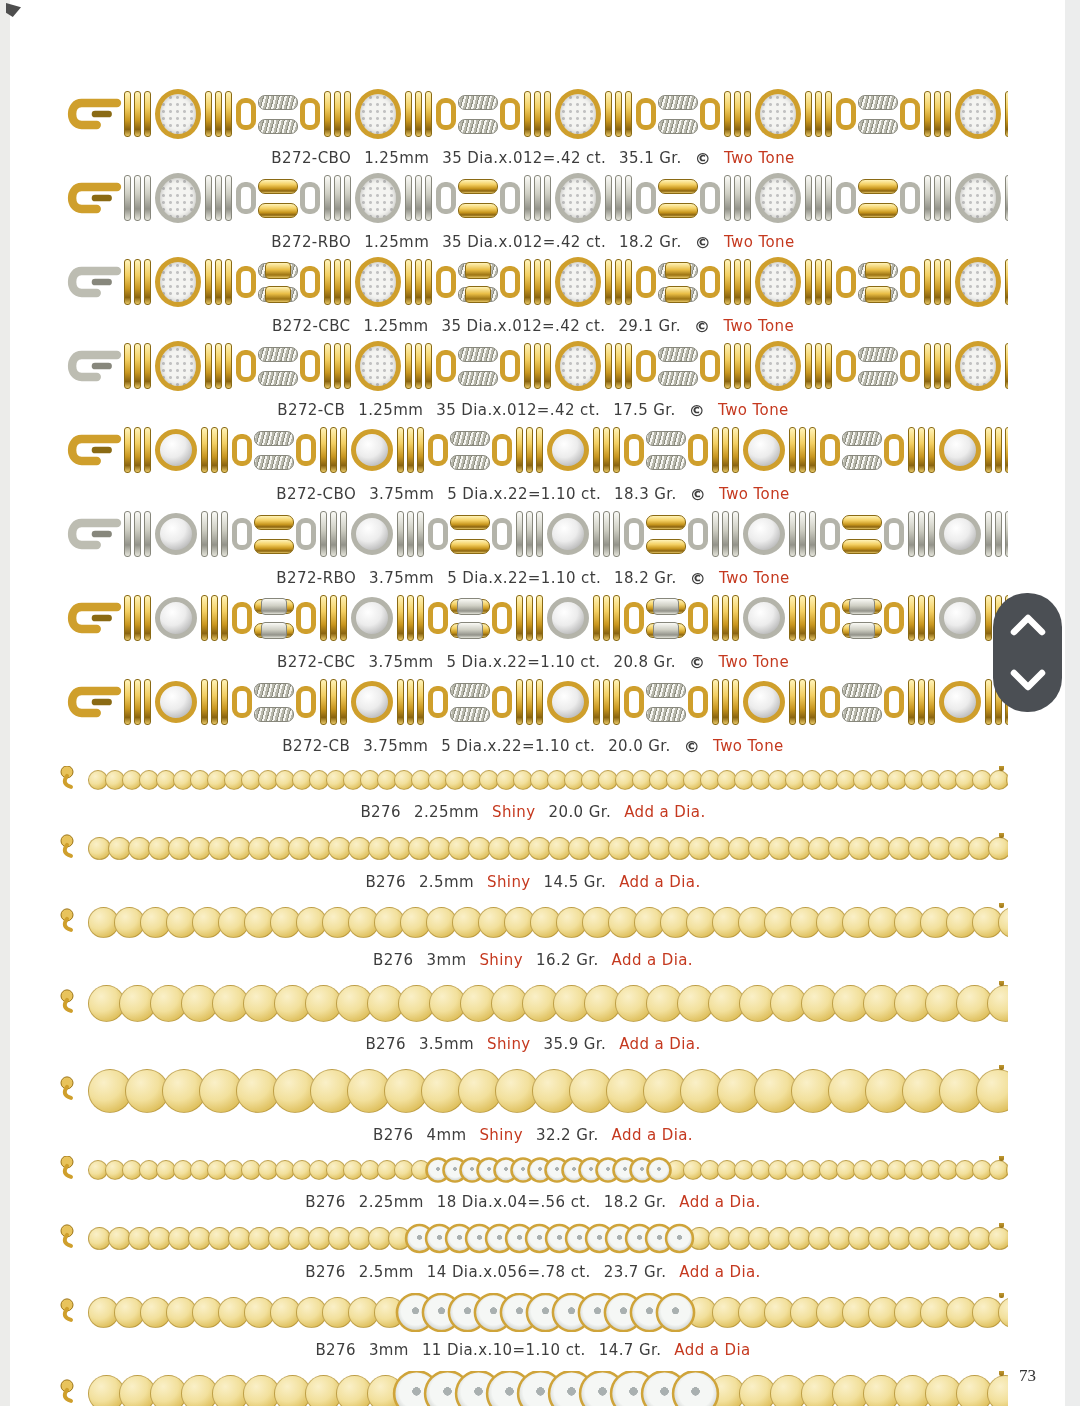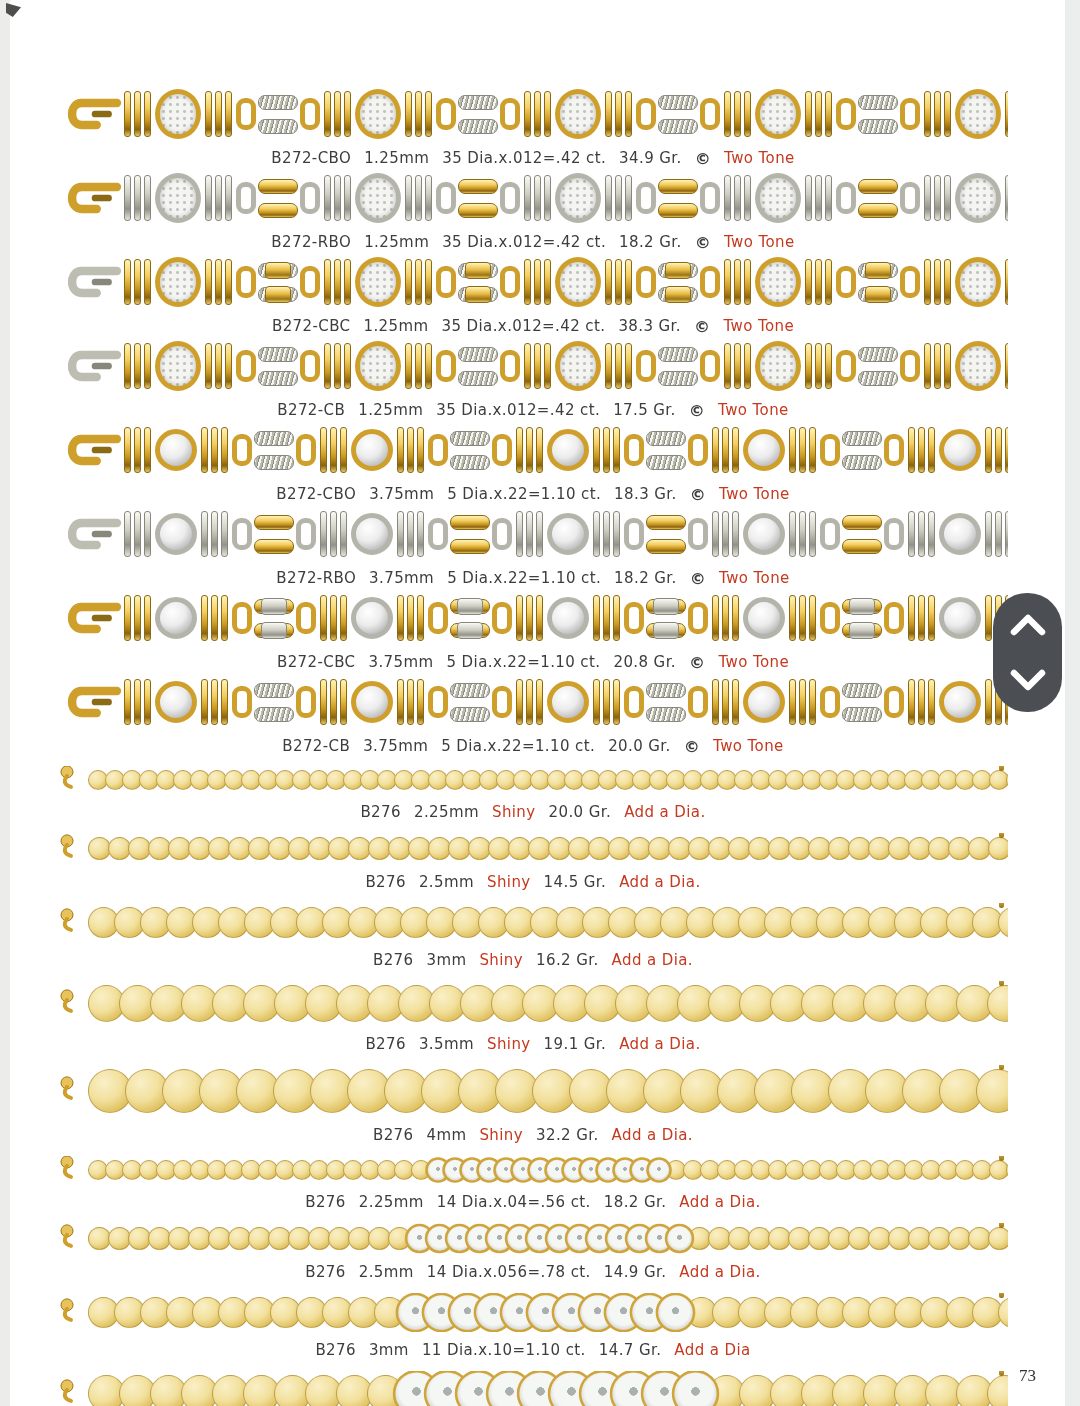--- a/index.html
+++ b/index.html
@@ -188,21 +188,21 @@
         <div class="station cluster fg"></div>
         <div class="ringstack">
           <div class="ring g"></div>
         </div>
       </div>
     <div class="caption">
       <span>B272-CBO</span>
       <span>1.25mm</span>
       <span>35 Dia.x.012=.42 ct.</span>
 
-      <span>34.9 Gr.</span>
+      <span>35.1 Gr.</span>
       <span class="copy">©</span>
       <span class="red">Two Tone</span>
     </div>
   </div>
     <div class="row row-b272">
     <div class="bracelet b272">
         <svg class="clasp" viewBox="0 0 76 60">
           <path d="M70 17 H28 C13 17 13 43 28 43 H46" fill="none" stroke="#cf9f2c" stroke-width="10" stroke-linecap="round"></path>
           <path d="M44 30 H60" fill="none" stroke="#8a6a14" stroke-width="8" stroke-linecap="round"></path>
         </svg>
@@ -392,21 +392,21 @@
         <div class="station cluster fg"></div>
         <div class="ringstack">
           <div class="ring g"></div>
         </div>
       </div>
     <div class="caption">
       <span>B272-CBC</span>
       <span>1.25mm</span>
       <span>35 Dia.x.012=.42 ct.</span>
 
-      <span>38.3 Gr.</span>
+      <span>29.1 Gr.</span>
       <span class="copy">©</span>
       <span class="red">Two Tone</span>
     </div>
   </div>
     <div class="row row-b272">
     <div class="bracelet b272">
         <svg class="clasp" viewBox="0 0 76 60">
           <path d="M70 17 H28 C13 17 13 43 28 43 H46" fill="none" stroke="#bdbdb2" stroke-width="10" stroke-linecap="round"></path>
           <path d="M44 30 H60" fill="none" stroke="#87877c" stroke-width="8" stroke-linecap="round"></path>
         </svg>
@@ -1125,21 +1125,21 @@
         <div class="disc" style="height: 37px; width: 37px; margin-left: -6px;"></div>
         <div class="disc" style="height: 37px; width: 37px; margin-left: -6px;"></div>
         <div class="disc" style="height: 37px; width: 37px; margin-left: -6px;"></div>
         <div class="b276-pin"></div>
       </div>
     <div class="caption">
       <span>B276</span>
       <span>3.5mm</span>
 
       <span class="red">Shiny</span>
-      <span>19.1 Gr.</span>
+      <span>35.9 Gr.</span>
 
       <span class="red">Add a Dia.</span>
     </div>
   </div>
     <div class="row row-b276">
     <div class="bracelet b276" style="height: 52px;">
         <svg class="b276-clasp" viewBox="0 0 30 26">
           <circle cx="9" cy="8" r="6" fill="#e8c35c" stroke="#9c7312"></circle>
           <path d="M9 12 q-6 8 4 11" fill="none" stroke="#cf9f2c" stroke-width="4" stroke-linecap="round"></path>
         </svg>
@@ -1239,21 +1239,21 @@
         <div class="disc" style="height: 20px; width: 20px; margin-left: -3px;"></div>
         <div class="disc" style="height: 20px; width: 20px; margin-left: -3px;"></div>
         <div class="disc" style="height: 20px; width: 20px; margin-left: -3px;"></div>
         <div class="disc" style="height: 20px; width: 20px; margin-left: -3px;"></div>
         <div class="disc" style="height: 20px; width: 20px; margin-left: -3px;"></div>
         <div class="b276-pin"></div>
       </div>
     <div class="caption">
       <span>B276</span>
       <span>2.25mm</span>
-      <span>14 Dia.x.04=.56 ct.</span>
+      <span>18 Dia.x.04=.56 ct.</span>
 
       <span>18.2 Gr.</span>
 
       <span class="red">Add a Dia.</span>
     </div>
   </div>
     <div class="row row-b276">
     <div class="bracelet b276" style="height: 31px;">
         <svg class="b276-clasp" viewBox="0 0 30 26">
           <circle cx="9" cy="8" r="6" fill="#e8c35c" stroke="#9c7312"></circle>
@@ -1305,21 +1305,21 @@
         <div class="disc" style="height: 23px; width: 23px; margin-left: -3px;"></div>
         <div class="disc" style="height: 23px; width: 23px; margin-left: -3px;"></div>
         <div class="disc" style="height: 23px; width: 23px; margin-left: -3px;"></div>
         <div class="b276-pin"></div>
       </div>
     <div class="caption">
       <span>B276</span>
       <span>2.5mm</span>
       <span>14 Dia.x.056=.78 ct.</span>
 
-      <span>14.9 Gr.</span>
+      <span>23.7 Gr.</span>
 
       <span class="red">Add a Dia.</span>
     </div>
   </div>
     <div class="row row-b276">
     <div class="bracelet b276" style="height: 39px;">
         <svg class="b276-clasp" viewBox="0 0 30 26">
           <circle cx="9" cy="8" r="6" fill="#e8c35c" stroke="#9c7312"></circle>
           <path d="M9 12 q-6 8 4 11" fill="none" stroke="#cf9f2c" stroke-width="4" stroke-linecap="round"></path>
         </svg>

